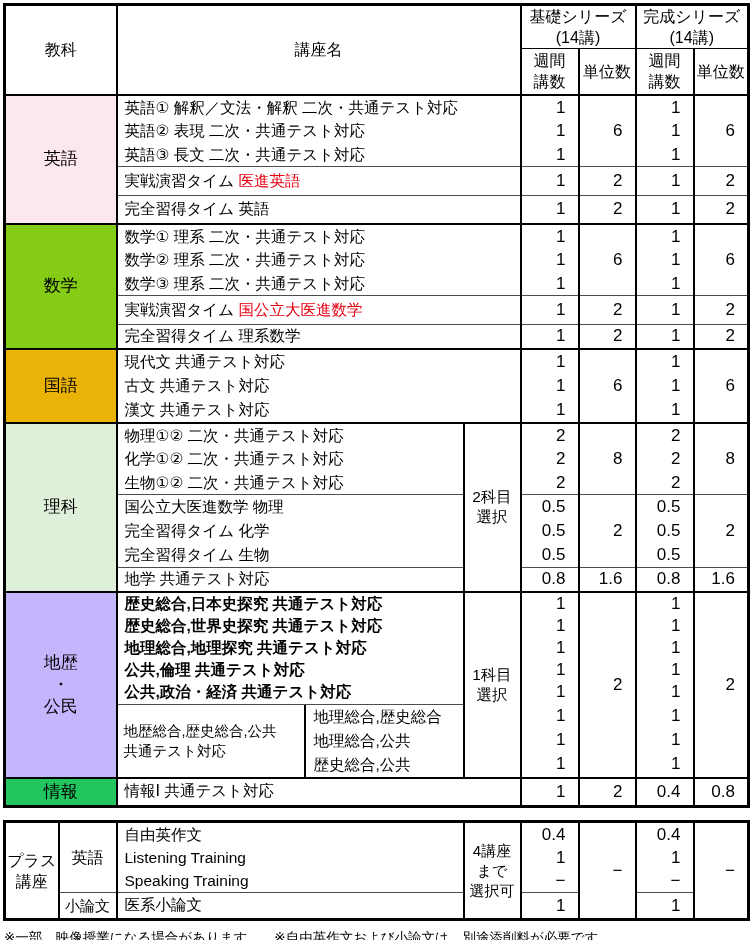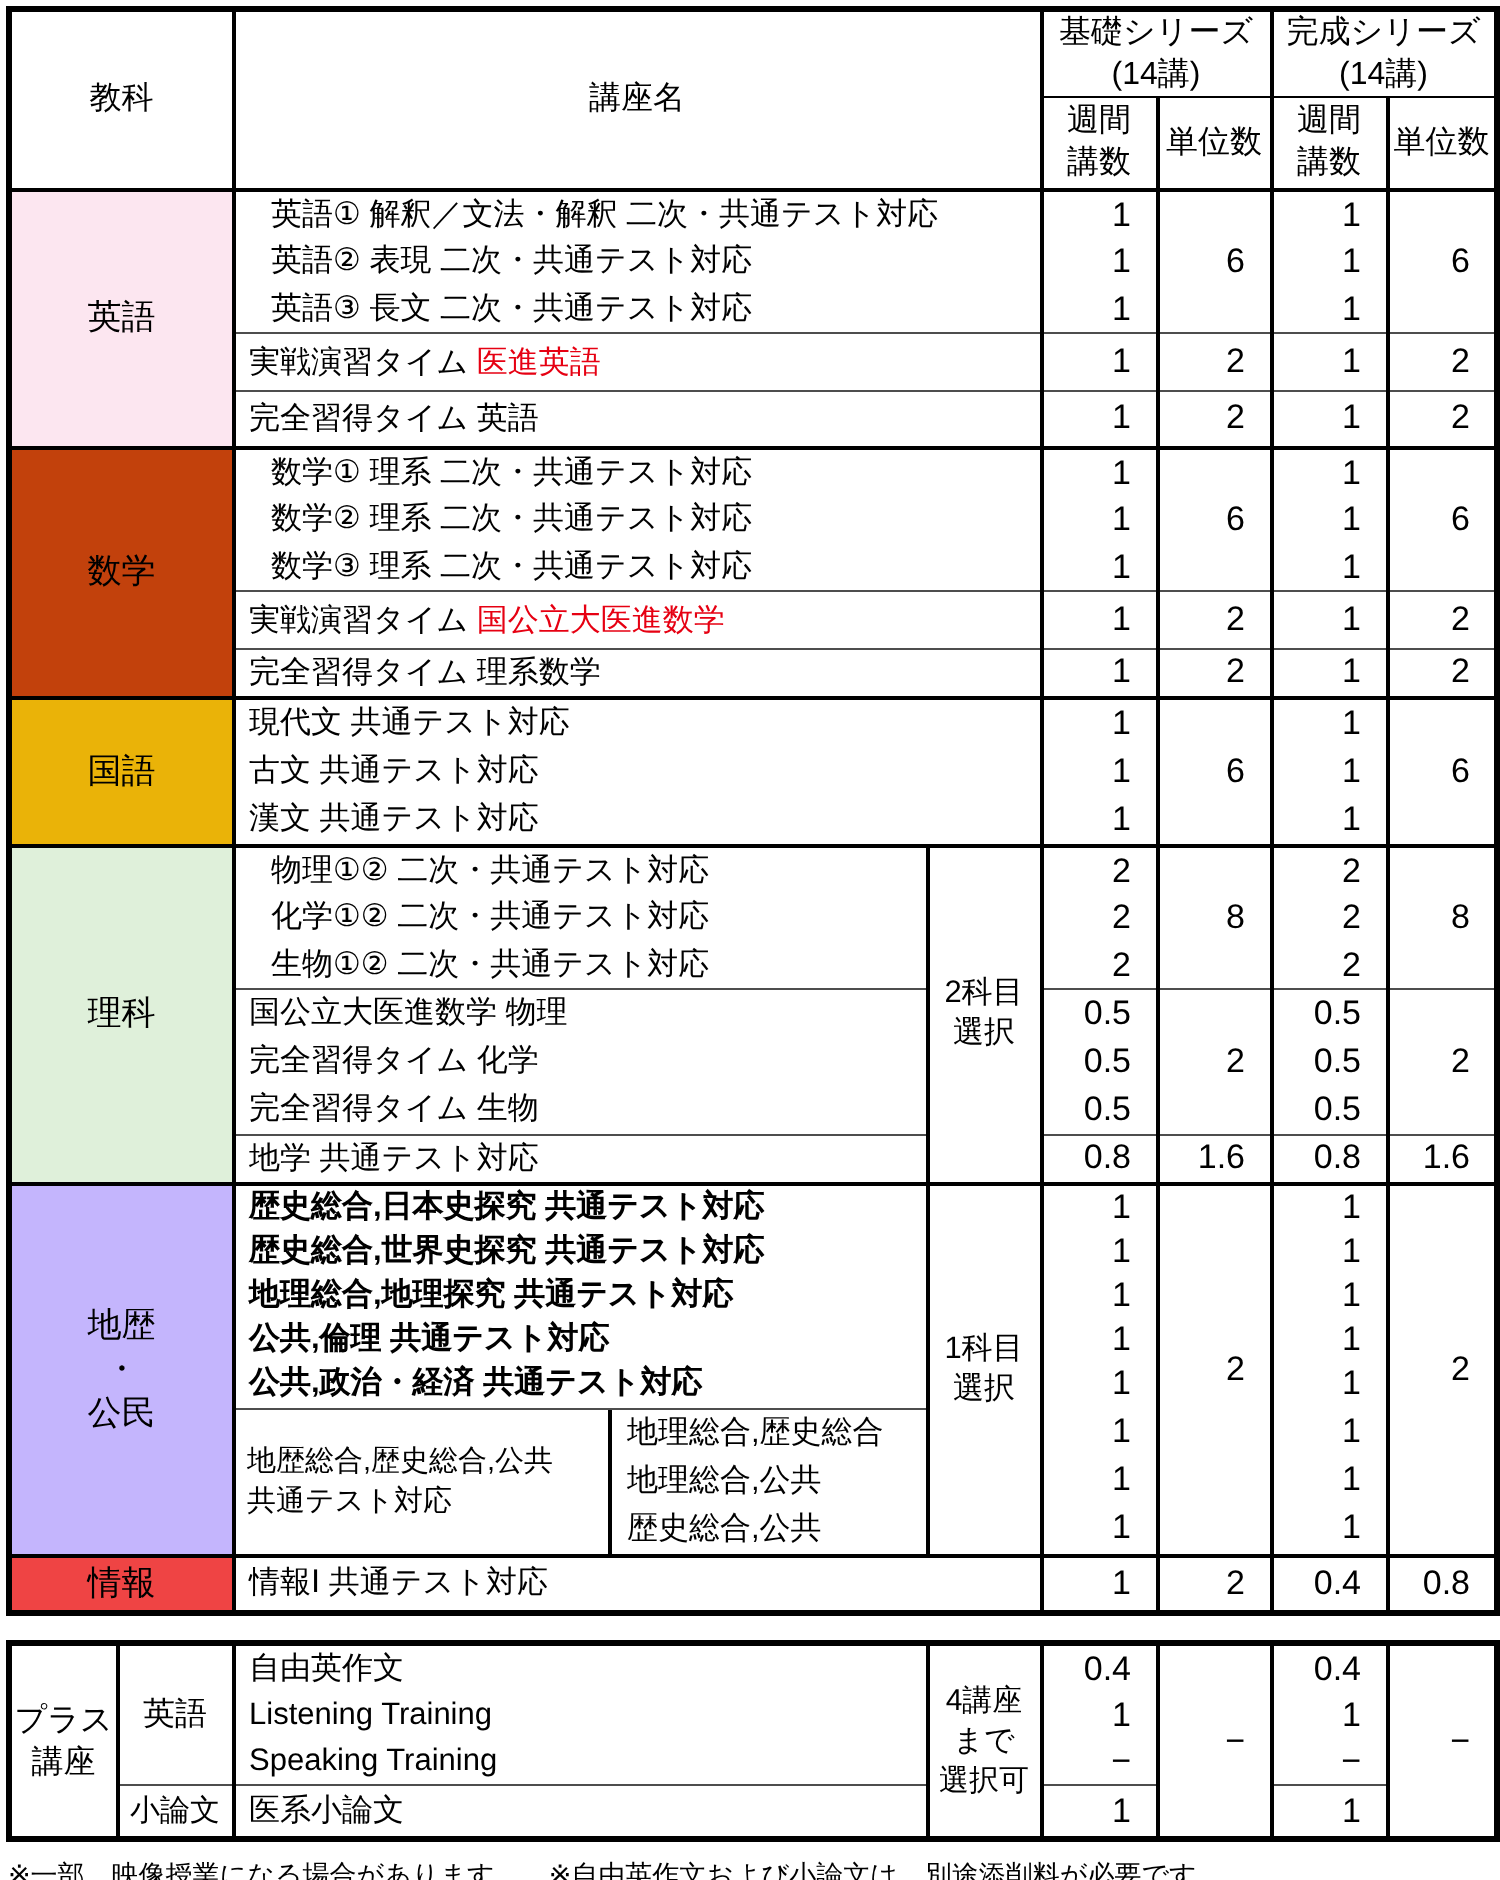--- a/index.html
+++ b/index.html
@@ -13,21 +13,21 @@
   td{border-left:2px solid #000;border-right:2px solid #000;border-top:0;border-bottom:0;
      padding:0;overflow:hidden;}
   tr.bt2 > td{border-top:2px solid #000;}
   tr.btk > td{border-top:1px solid #000;}
   tr.bt1 > td{border-top:1px solid #4d4d4d;}
   .hc{text-align:center;vertical-align:middle;font-size:16px;line-height:21px;}
   .subj{text-align:center;vertical-align:middle;font-size:17px;line-height:22px;}
   .crs{text-align:left;vertical-align:middle;font-size:15.5px;padding-left:7px;white-space:nowrap;}
   .num{text-align:right;vertical-align:middle;font-size:17px;padding-right:12px;}
   .sel{text-align:center;vertical-align:middle;font-size:15.5px;line-height:20px;}
-  .lh235 div{line-height:23.5px;margin-left:11px;}
+  .lh235 div{line-height:23.5px;}
   .lh24 div{line-height:24px;}
   .lh222 div{line-height:22.2px;font-weight:bold;}
   .numtop{vertical-align:top;}
   .sp-top{height:111px;display:flex;flex-direction:column;justify-content:center;}
   .sp-top div{line-height:22.2px;}
   .sp-bot{height:72px;display:flex;flex-direction:column;justify-content:center;}
   .sp-bot div{line-height:24px;}
   .splitbox{display:flex;height:72px;align-items:stretch;}
   .sp-l{width:180px;border-right:2px solid #000;display:flex;flex-direction:column;
         justify-content:center;padding-left:6px;font-size:14.5px;line-height:20px;white-space:nowrap;}
@@ -110,21 +110,21 @@
   </tr>
   <tr class="bt1" style="height:28px">
     <td class="crs" colspan="2">完全習得タイム 英語</td>
     <td class="num">1</td>
     <td class="num">2</td>
     <td class="num">1</td>
     <td class="num">2</td>
   </tr>
 
   <tr class="bt2" style="height:71px">
-    <td class="subj" rowspan="3" style="background-color: #c2410c;">数学</td>
+    <td class="subj" rowspan="3" style="background-color: #84cc16;">数学</td>
     <td class="crs lh235" colspan="2">
       <div>数学① 理系 二次・共通テスト対応</div>
       <div>数学② 理系 二次・共通テスト対応</div>
       <div>数学③ 理系 二次・共通テスト対応</div>
     </td>
     <td class="num lh235">
       <div>1</div>
       <div>1</div>
       <div>1</div>
     </td>
@@ -283,21 +283,21 @@
         <div class="sp-r">
           <div>地理総合,歴史総合</div>
           <div>地理総合,公共</div>
           <div>歴史総合,公共</div>
         </div>
       </div>
     </td>
   </tr>
 
   <tr class="bt2" style="height:29px">
-    <td class="subj" style="background-color: #ef4444;">情報</td>
+    <td class="subj" style="background-color: #22c55e;">情報</td>
     <td class="crs" colspan="2">情報Ⅰ 共通テスト対応</td>
     <td class="num">1</td>
     <td class="num">2</td>
     <td class="num">0.4</td>
     <td class="num">0.8</td>
   </tr>
 </tbody>
     </table>
 
 <div class="plusgap"></div>

